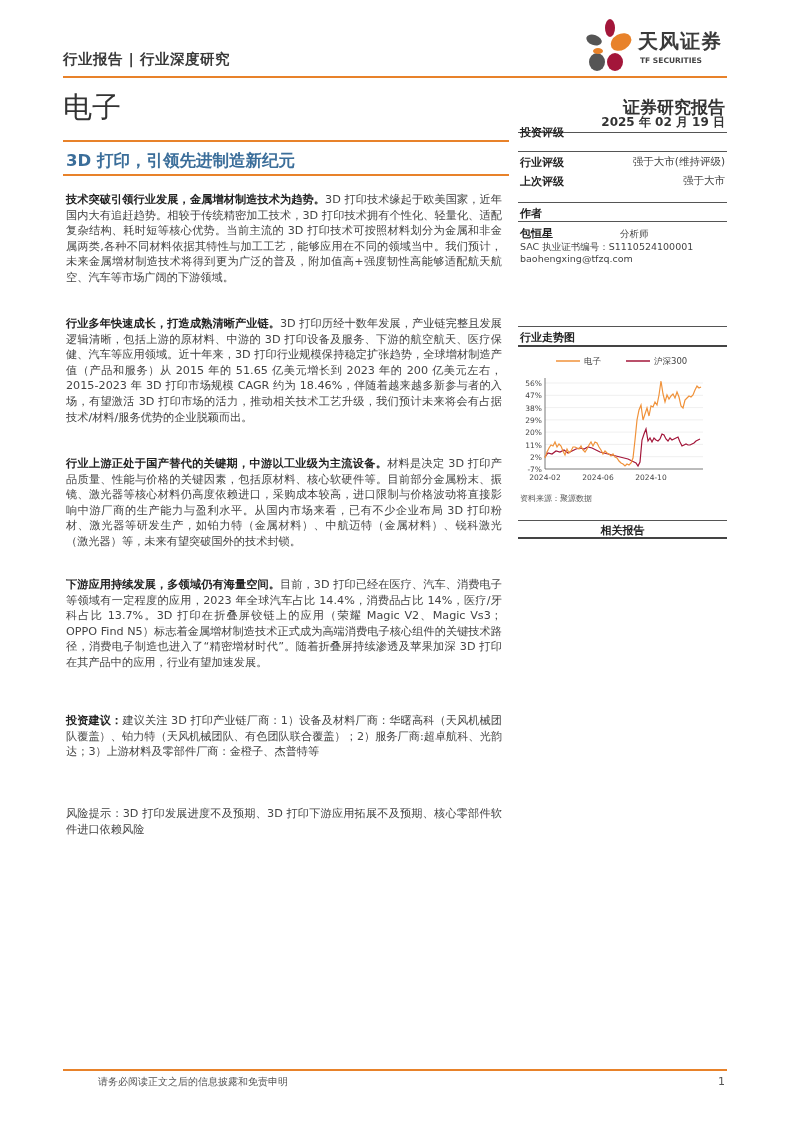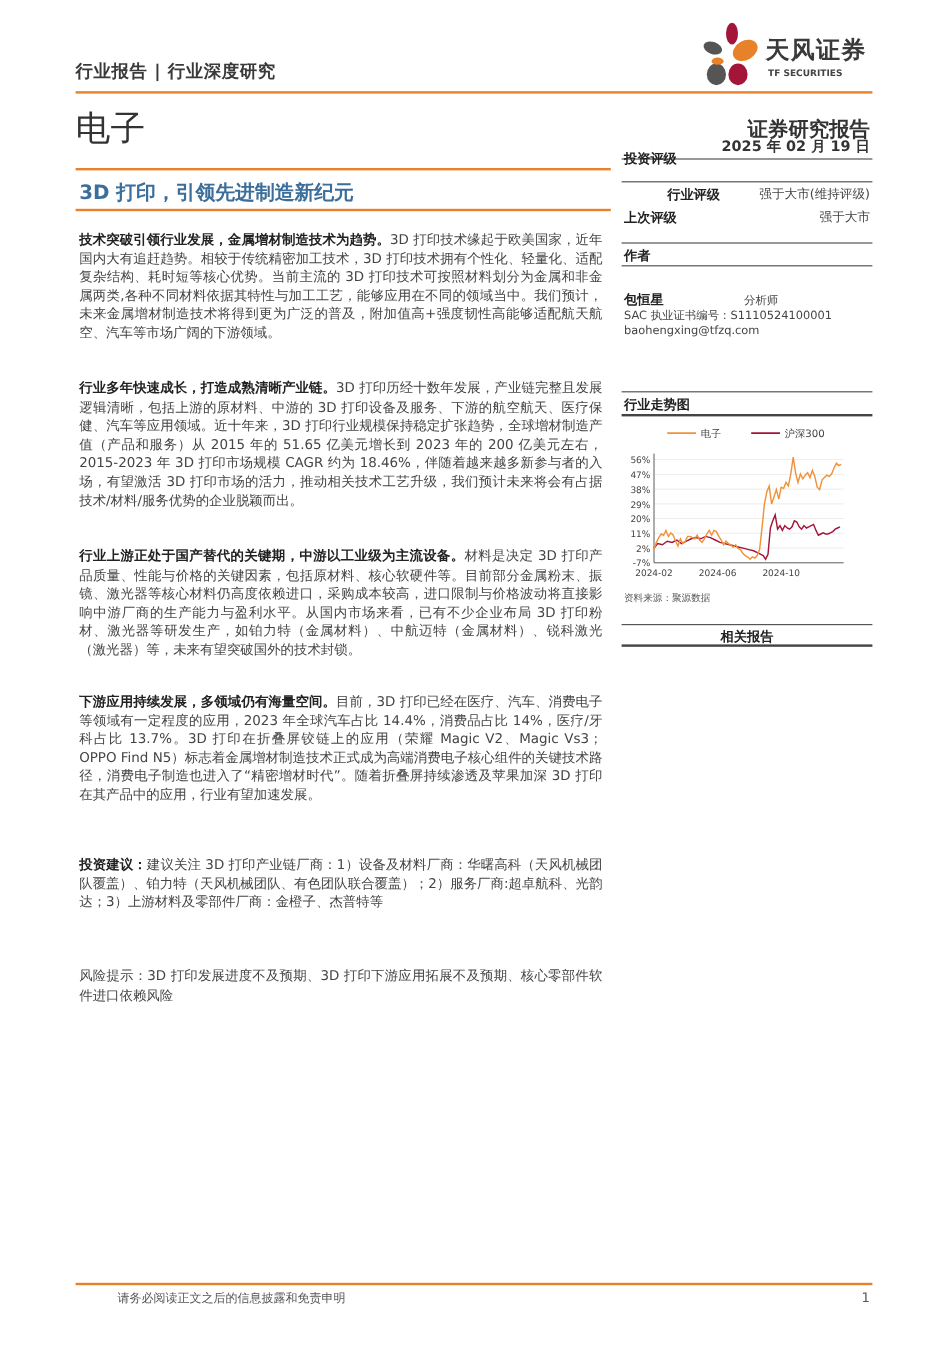--- a/index.html
+++ b/index.html
@@ -82,38 +82,38 @@
 <div class="abs body-col" style="top:806px;">
   <p><span>风险提示：3D 打印发展进度不及预期、3D 打印下游应用拓展不及预期、核心零部件软件进口依赖风险</span></p>
 </div>
 
 <div class="gray-rule" style="left:518px; top:132px; width:209px;"></div>
 <div class="abs side" style="top:125px;">
   <div class="side-h">投资评级</div>
 </div>
 <div class="gray-rule" style="left:518px; top:151px; width:209px;"></div>
 <div class="abs side" style="top:155px;">
-  <div class="row" style="margin-bottom:4px;margin-left:36px;">
+  <div class="row" style="margin-bottom:4px;">
     <span class="side-h">行业评级</span>
     <span>强于大市(维持评级)</span>
   </div>
   <div class="row">
     <span class="side-h">上次评级</span>
     <span>强于大市</span>
   </div>
 </div>
 
 <div class="gray-rule" style="left:518px; top:202px; width:209px;"></div>
 <div class="abs side" style="top:206px;">
   <div class="side-h">作者</div>
 </div>
 <div class="gray-rule" style="left:518px; top:221px; width:209px;"></div>
 <div class="abs side" style="top:226px; font-size:9.5px; line-height:12.5px;">
   <div style="margin-top:2px;">
-    <div><span class="side-h" style="display:inline-block;width:100px;margin-top:16px;">包恒星</span><span>分析师</span></div>
+    <div><span class="side-h" style="display:inline-block;width:100px;">包恒星</span><span>分析师</span></div>
     <div>SAC 执业证书编号：S1110524100001</div>
     <div>baohengxing@tfzq.com</div>
   </div>
 </div>
 
 <div class="gray-rule" style="left:518px; top:326px; width:209px;"></div>
 <div class="abs side" style="top:330px;">
   <div class="side-h">行业走势图</div>
 </div>
 <div class="dark-rule" style="left:518px; top:345px; width:209px;"></div>

